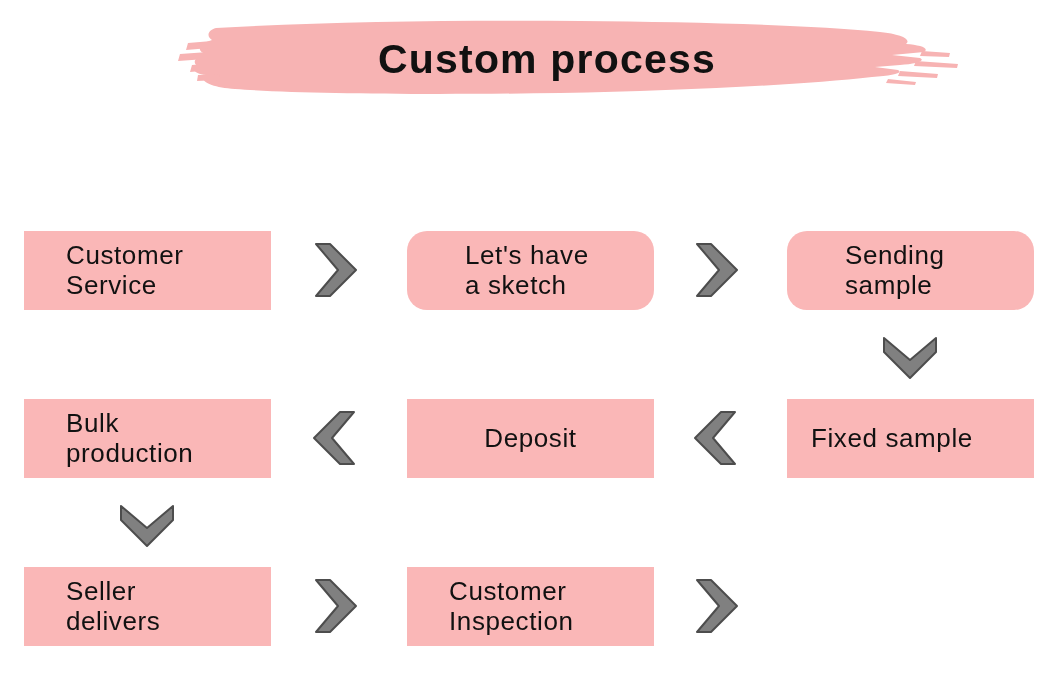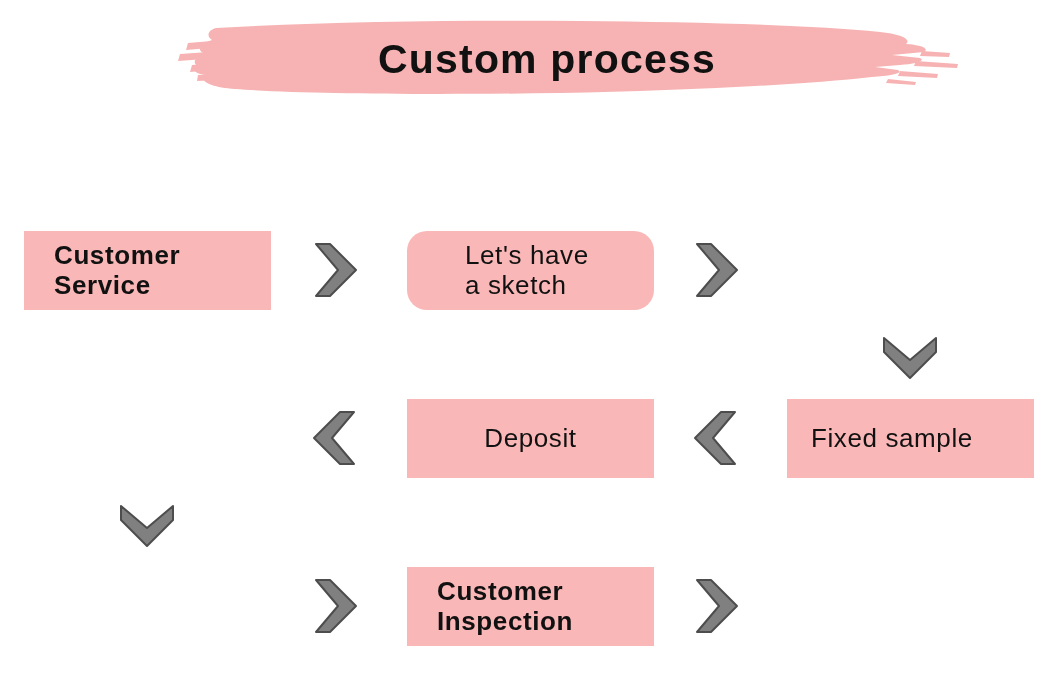--- a/index.html
+++ b/index.html
@@ -62,21 +62,21 @@
     box-sizing: border-box;
     display: flex;
     flex-direction: column;
     justify-content: center;
     color: #111111;
     font-size: 26px;
     line-height: 1.13;
     letter-spacing: 0.6px;
     white-space: pre-line;
   }
-  .flow-box.pad-left   { padding-left: 30px; text-align: left; font-weight: bold; }
+  .flow-box.pad-left   { padding-left: 42px; text-align: left; }
   .flow-box.pad-mid    { padding-left: 58px; text-align: left; border-radius: 20px; }
   .flow-box.pad-center { justify-content: center; align-items: center; text-align: center; }
   .flow-box.pad-wide   { padding-left: 24px; text-align: left; }
 
   
   .col-1 { left: 24px; }
   .col-2 { left: 407px; }
   .col-3 { left: 787px; }
   
   .row-1 { top: 231px; }
@@ -146,27 +146,31 @@
 
   <div class="flow-box col-2 row-1 pad-mid">Let's have
 a sketch</div>
 
   <div class="chevron chev-r1b">
     <svg width="54" height="58" viewBox="0 0 54 58">
       <polygon points="8,3 22,3 48,29 22,55 8,55 30,29" fill="#808080" stroke="#4d4d4d" stroke-width="2" stroke-linejoin="round"></polygon>
     </svg>
   </div>
 
+  <div class="flow-box col-3 row-1 pad-mid">Sending
+sample</div>
 
   <div class="chevron-down chev-d-right">
     <svg width="58" height="54" viewBox="0 0 58 54">
       <polygon points="3,8 3,22 29,48 55,22 55,8 29,30" fill="#808080" stroke="#4d4d4d" stroke-width="2" stroke-linejoin="round"></polygon>
     </svg>
   </div>
 
+  <div class="flow-box col-1 row-2 pad-left">Bulk
+production</div>
 
   <div class="chevron chev-r2a">
     <svg width="54" height="58" viewBox="0 0 54 58">
       <polygon points="46,3 32,3 6,29 32,55 46,55 24,29" fill="#808080" stroke="#4d4d4d" stroke-width="2" stroke-linejoin="round"></polygon>
     </svg>
   </div>
 
   <div class="flow-box col-2 row-2 pad-center">Deposit</div>
 
   <div class="chevron chev-r2b">
@@ -176,20 +180,22 @@
   </div>
 
   <div class="flow-box col-3 row-2 pad-wide">Fixed sample</div>
 
   <div class="chevron-down chev-d-left">
     <svg width="58" height="54" viewBox="0 0 58 54">
       <polygon points="3,8 3,22 29,48 55,22 55,8 29,30" fill="#808080" stroke="#4d4d4d" stroke-width="2" stroke-linejoin="round"></polygon>
     </svg>
   </div>
 
+  <div class="flow-box col-1 row-3 pad-left">Seller
+delivers</div>
 
   <div class="chevron chev-r3a">
     <svg width="54" height="58" viewBox="0 0 54 58">
       <polygon points="8,3 22,3 48,29 22,55 8,55 30,29" fill="#808080" stroke="#4d4d4d" stroke-width="2" stroke-linejoin="round"></polygon>
     </svg>
   </div>
 
   <div class="flow-box col-2 row-3 pad-left">Customer
 Inspection</div>
 

